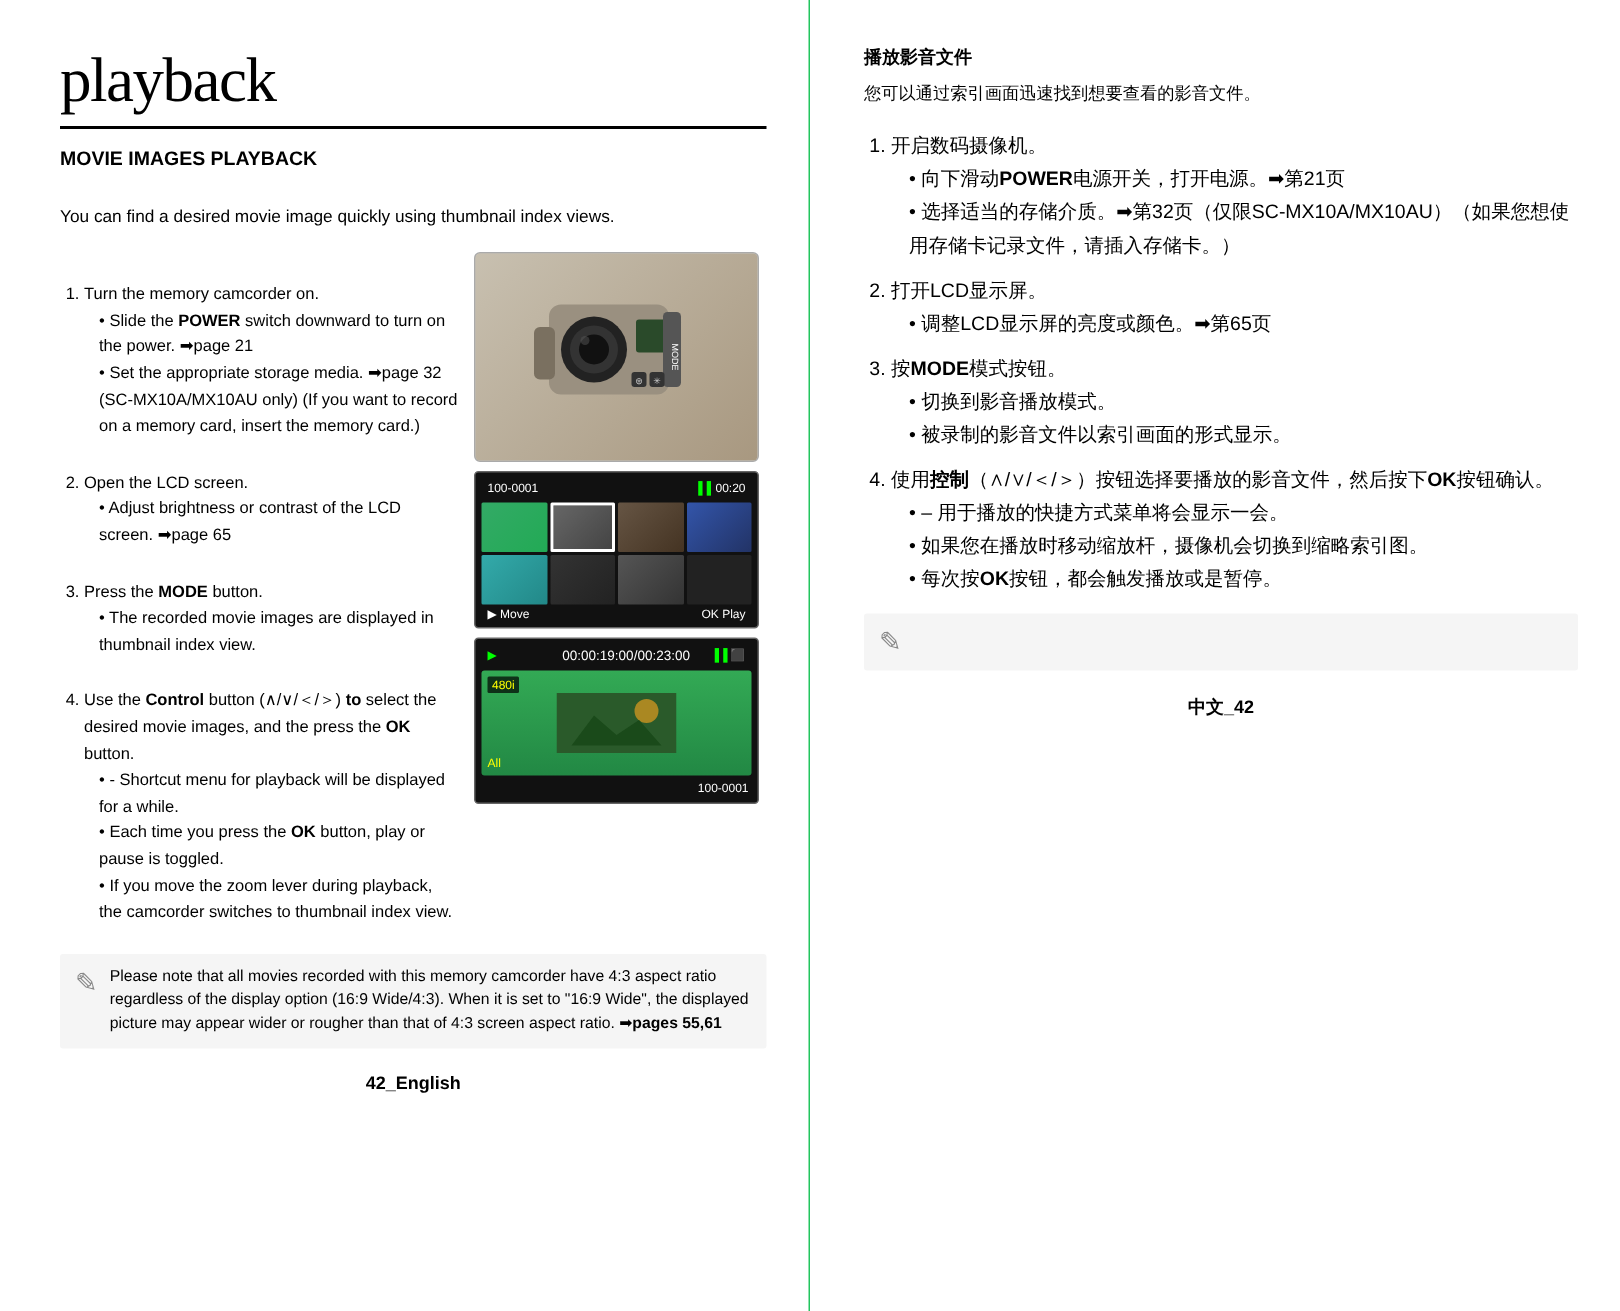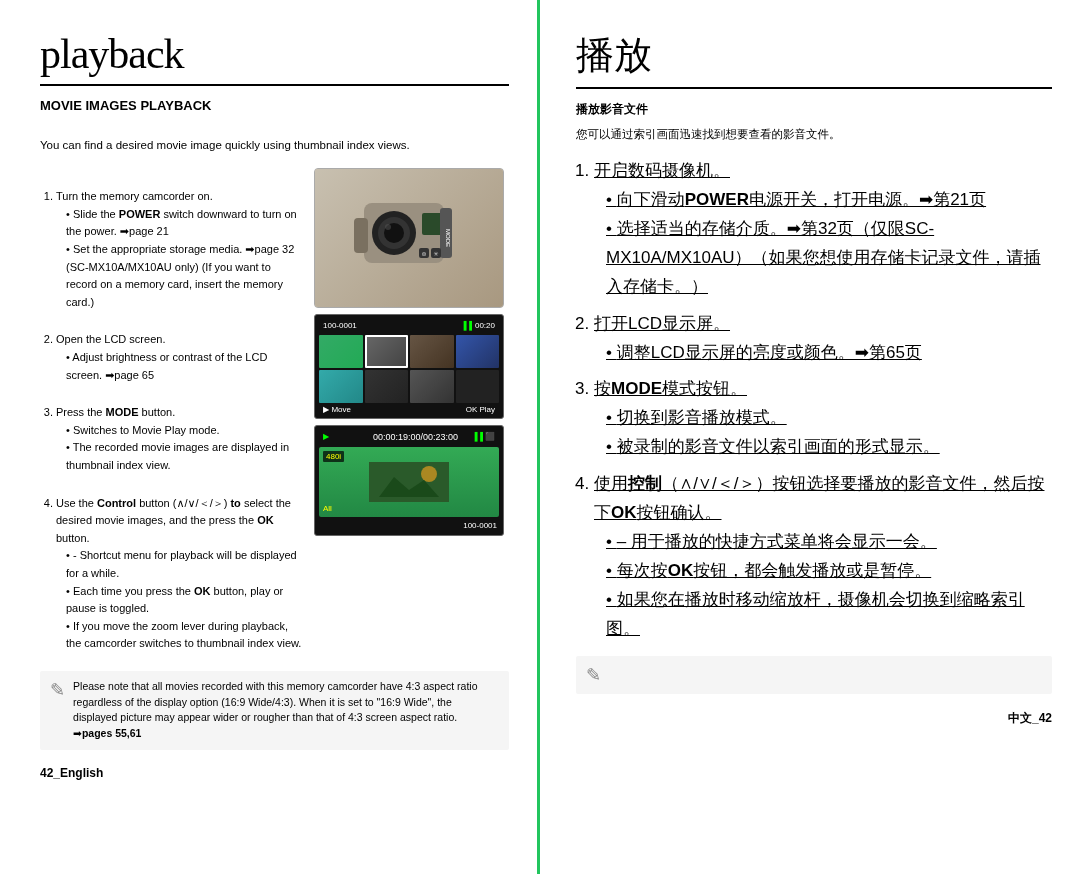--- a/index.html
+++ b/index.html
@@ -13,21 +13,21 @@
     }
     .page {
       display: flex;
       width: 1080px;
       min-height: 874px;
       padding: 0;
     }
     .left-col {
       width: 540px;
       padding: 30px 28px 20px 40px;
-      border-right: 3px solid #22c55e;
+      border-right: 1px solid #22c55e;
     }
     .right-col {
       width: 540px;
       padding: 30px 28px 20px 36px;
     }
     .page-title-en {
       font-size: 42px;
       font-weight: 300;
       letter-spacing: -1px;
       border-bottom: 2px solid #000;
@@ -202,37 +202,36 @@
       color: #888;
       flex-shrink: 0;
     }
     .note-text {
       font-size: 10.5px;
       line-height: 1.5;
     }
     .note-text b { font-weight: bold; }
     .footer-bar {
       display: flex;
-      justify-content: flex-start;
+      justify-content: center;
       align-items: flex-end;
       margin-top: auto;
       padding-top: 16px;
     }
     .footer-en {
       font-size: 12px;
       font-weight: bold;
     }
     .footer-cn {
       font-size: 12px;
       font-weight: bold;
     }
     .right-steps {
-      font-size: 17px;
+      font-size: 13px;
       line-height: 1.7;
-      text-decoration: underline;
     }
     .right-steps ol {
       padding-left: 18px;
     }
     .right-steps ol > li {
       margin-bottom: 8px;
     }
     .right-steps ul {
       list-style: none;
       padding-left: 12px;
@@ -272,21 +271,20 @@
           </li>
           <li>
             Open the LCD screen.
             <ul>
               <li>Adjust brightness or contrast of the LCD screen. ➡page 65</li>
             </ul>
           </li>
           <li>
             Press the <b>MODE</b> button.
             <ul>
-              <li>Switches to Movie Play mode.</li>
               <li>The recorded movie images are displayed in thumbnail index view.</li>
             </ul>
           </li>
           <li>
             Use the <b>Control</b> button (∧/∨/＜/＞) <b>to</b> select the desired movie images, and the press the <b>OK</b> button.
             <ul>
               <li>- Shortcut menu for playback will be displayed for a while.</li>
               <li>Each time you press the <b>OK</b> button, play or pause is toggled.</li>
               <li>If you move the zoom lever during playback, the camcorder switches to thumbnail index view.</li>
             </ul>
@@ -379,21 +377,20 @@
         Please note that all movies recorded with this memory camcorder have 4:3 aspect ratio regardless of the display option (16:9 Wide/4:3). When it is set to "16:9 Wide", the displayed picture may appear wider or rougher than that of 4:3 screen aspect ratio. ➡<b>pages 55,61</b>
       </div>
     </div>
 
     <div class="footer-bar">
       <span class="footer-en">42_English</span>
     </div>
   </div>
 
   <div class="right-col">
-    <div class="page-title-cn">播放</div>
     <div class="section-title-cn">播放影音文件</div>
     <div class="intro-text">您可以通过索引画面迅速找到想要查看的影音文件。</div>
 
     <div class="right-steps">
       <ol>
         <li>
           开启数码摄像机。
           <ul>
             <li>向下滑动<b>POWER</b>电源开关，打开电源。➡第21页</li>
             <li>选择适当的存储介质。➡第32页（仅限SC-MX10A/MX10AU）（如果您想使用存储卡记录文件，请插入存储卡。）</li>
@@ -409,28 +406,28 @@
           按<b>MODE</b>模式按钮。
           <ul>
             <li>切换到影音播放模式。</li>
             <li>被录制的影音文件以索引画面的形式显示。</li>
           </ul>
         </li>
         <li>
           使用<b>控制</b>（∧/∨/＜/＞）按钮选择要播放的影音文件，然后按下<b>OK</b>按钮确认。
           <ul>
             <li>– 用于播放的快捷方式菜单将会显示一会。</li>
+            <li>如果您在播放时移动缩放杆，摄像机会切换到缩略索引图。</li>
             <li>每次按<b>OK</b>按钮，都会触发播放或是暂停。</li>
-            <li>如果您在播放时移动缩放杆，摄像机会切换到缩略索引图。</li>
           </ul>
         </li>
       </ol>
     </div>
 
     <div class="cn-note-box">
       <span class="note-icon">✎</span>
     </div>
 
-    <div class="footer-bar" style="justify-content:flex-end;">
+    <div class="footer-bar" style="">
       <span class="footer-cn">中文_42</span>
     </div>
   </div>
 </div>
 
 </body></html>

